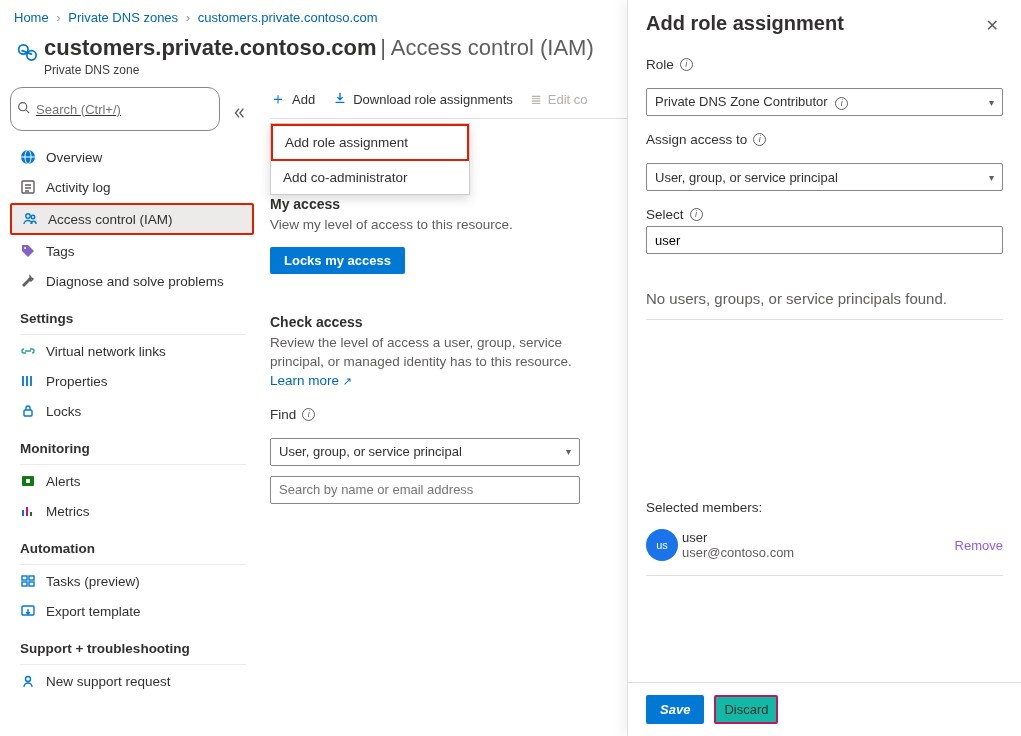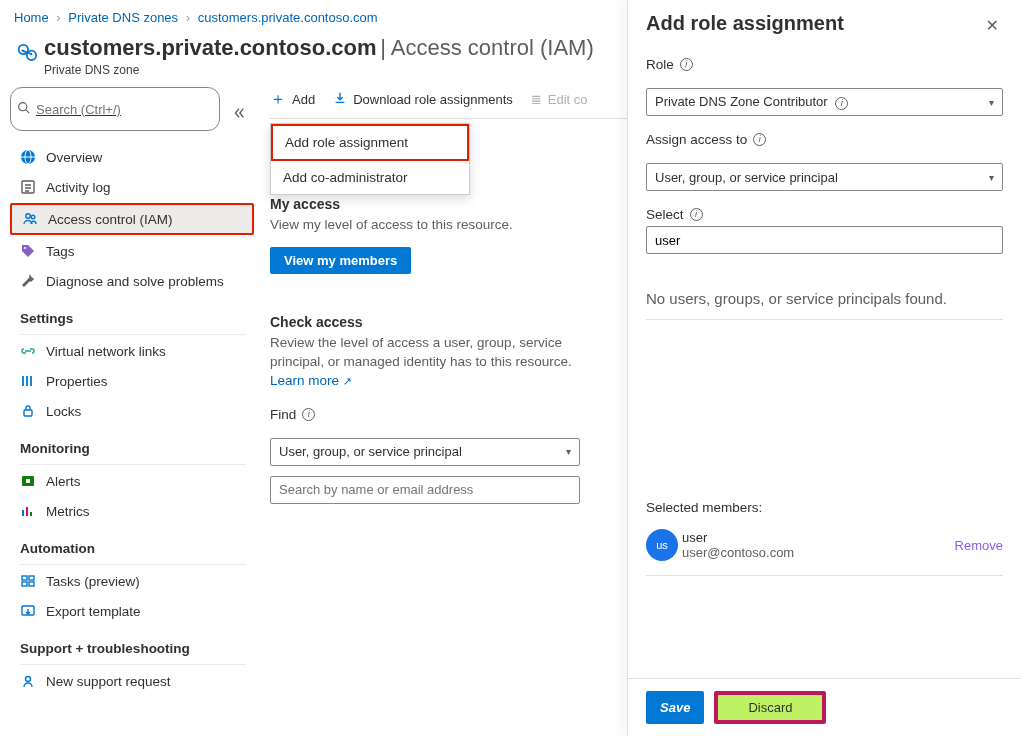--- a/index.html
+++ b/index.html
@@ -85,22 +85,22 @@
   .toolbar .tb-btn.dim { color: #b3b0ad; }
   .tabs-fake { display:flex; gap:22px; padding: 18px 0 0; color:#323130; }
   .content { padding-top: 18px; max-width: 330px; }
   .content h4 { font-weight:600; font-size:14px; margin-bottom:4px; }
   .content p { color:#605e5c; line-height: 1.4; font-size: 13.5px;}
   .btn-primary {
     background:#0078d4; color:#fff; border:0; border-radius:2px;
     font-weight:600; padding:6px 14px; font-size:13px; margin-top:12px; cursor:pointer;
   }
   .btn-secondary {
-    background:#bef264; border:4px solid #be185d; color:#323130; border-radius:2px;
-    padding:5px 30px; font-size:13px; cursor:pointer;
+    background:#14b8a6; border:2px solid #be185d; color:#323130; border-radius:2px;
+    padding:5px 8px; font-size:13px; cursor:pointer;
   }
   .select {
     border:1px solid #8a8886; border-radius:2px; width: 310px; height:28px;
     display:flex; align-items:center; justify-content:space-between;
     padding:8px 8px; font-size:13px; margin-top:16px;
   }
   .input {
     border:1px solid #8a8886; border-radius:2px; width: 310px; height:28px;
     padding:0 8px; font-size:13px; margin-top:10px;
   }
@@ -371,21 +371,21 @@
 
     <div class="tabs-fake" style="justify-content:flex-end;">
       <span>nts</span>
       <span>Roles</span>
       <span>Roles</span>
     </div>
 
     <div class="content" style="margin-top:26px;">
       <h4>My access</h4>
       <p>View my level of access to this resource.</p>
-      <button class="btn-primary">View my members</button>
+      <button class="btn-primary">Locks my access</button>
     </div>
 
     <div class="content" style="margin-top:22px;">
       <h4>Check access</h4>
       <p>
         <span>Review the level of access a user, group, service principal, or managed identity has to this resource. </span>
         <span class="link"><span>Learn more</span> <span class="ext">↗</span></span>
       </p>
 
       <div style="margin-top:16px;">

